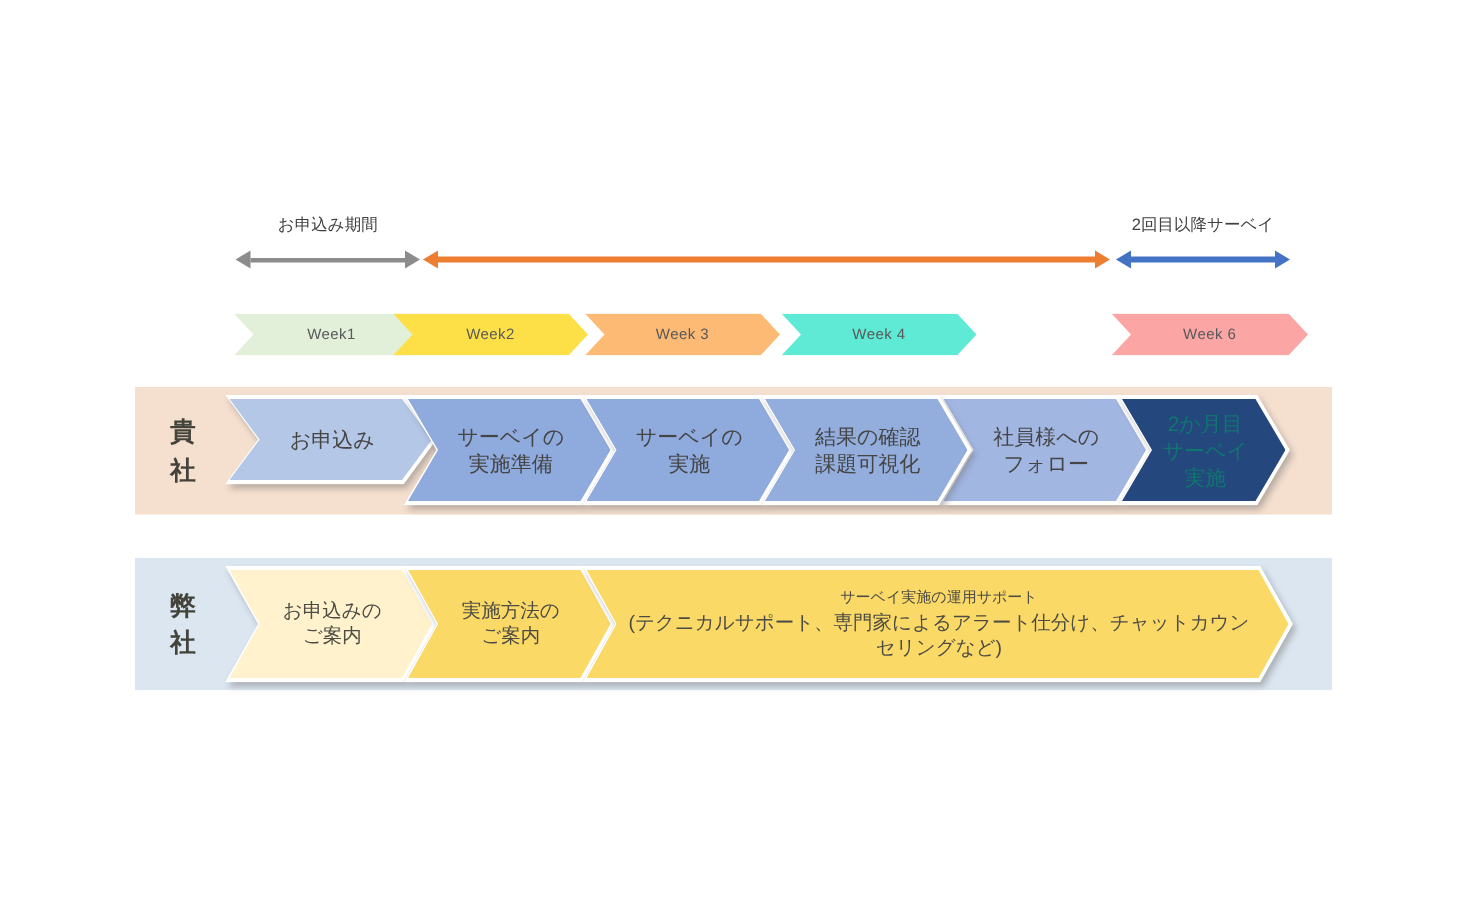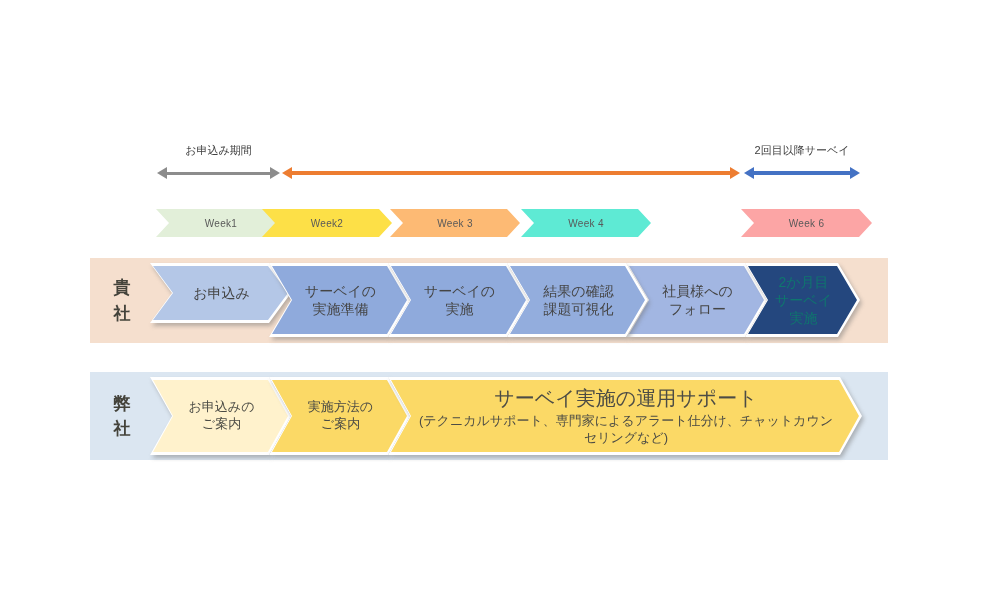--- a/index.html
+++ b/index.html
@@ -34,21 +34,21 @@
   .chev { position:absolute; filter: drop-shadow(2px 3px 2px rgba(110,110,110,0.45)); }
   .chev-border { position:absolute; inset:0; background:#ffffff;
         clip-path: polygon(0 0, calc(100% - 22px) 0, 100% 50%, calc(100% - 22px) 100%, 0 100%, 22px 50%); }
   .chev-fill { position:absolute; inset:3px; background:var(--c);
         clip-path: polygon(0 0, calc(100% - 20px) 0, 100% 50%, calc(100% - 20px) 100%, 0 100%, 20px 50%); }
   .chev-text { position:relative; z-index:1; height:100%; padding:0 24px 0 26px;
         display:flex; flex-direction:column; align-items:center; justify-content:center;
         font-size:14px; line-height:1.3; color:#454545; text-align:center; }
   .multiline { white-space:pre-line; }
 
-  .support-title { font-size:20px; color:#4c4c45; }
+  .support-title { font-size:10px; color:#4c4c45; }
   .support-sub   { font-size:13px; color:#4c4c45; margin-top:2px; }
 </style>
 </head>
 <body>
 
 <div id="canvas">
 
   <div class="phase-label" style="left:157px;width:123px;">お申込み期間</div>
   <div class="phase-label" style="left:744px;width:116px;">2回目以降サーベイ</div>
 

